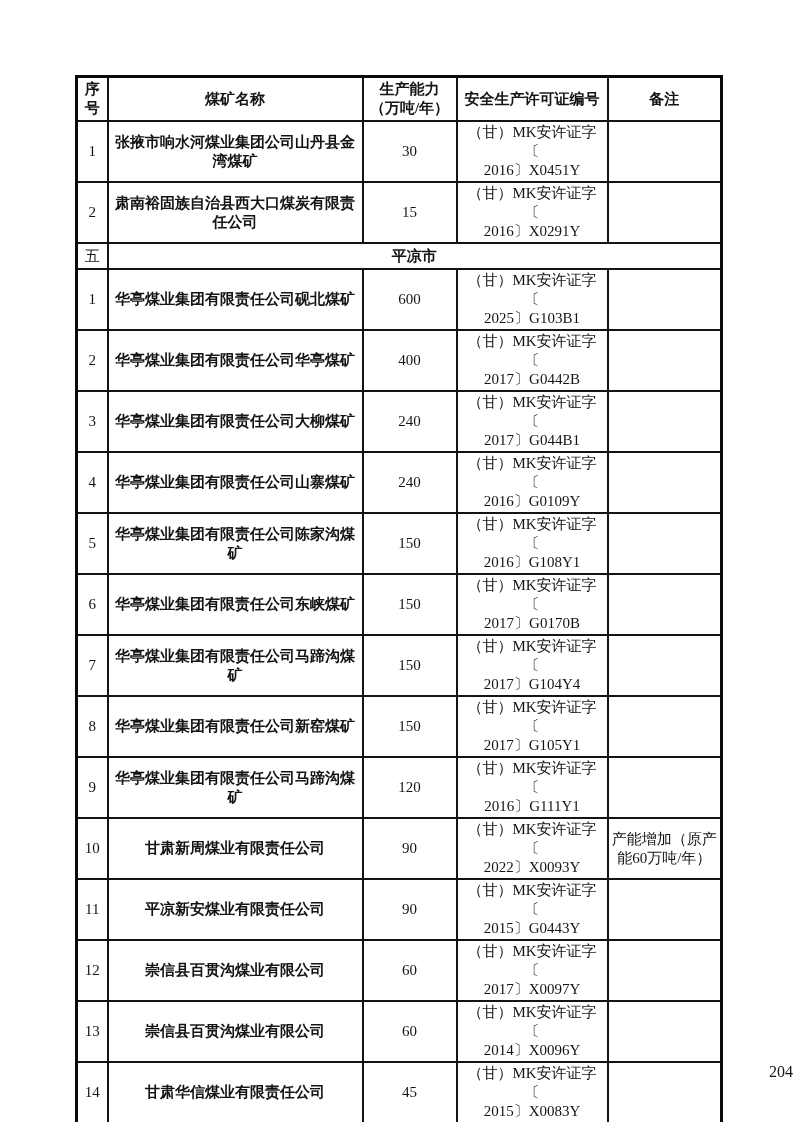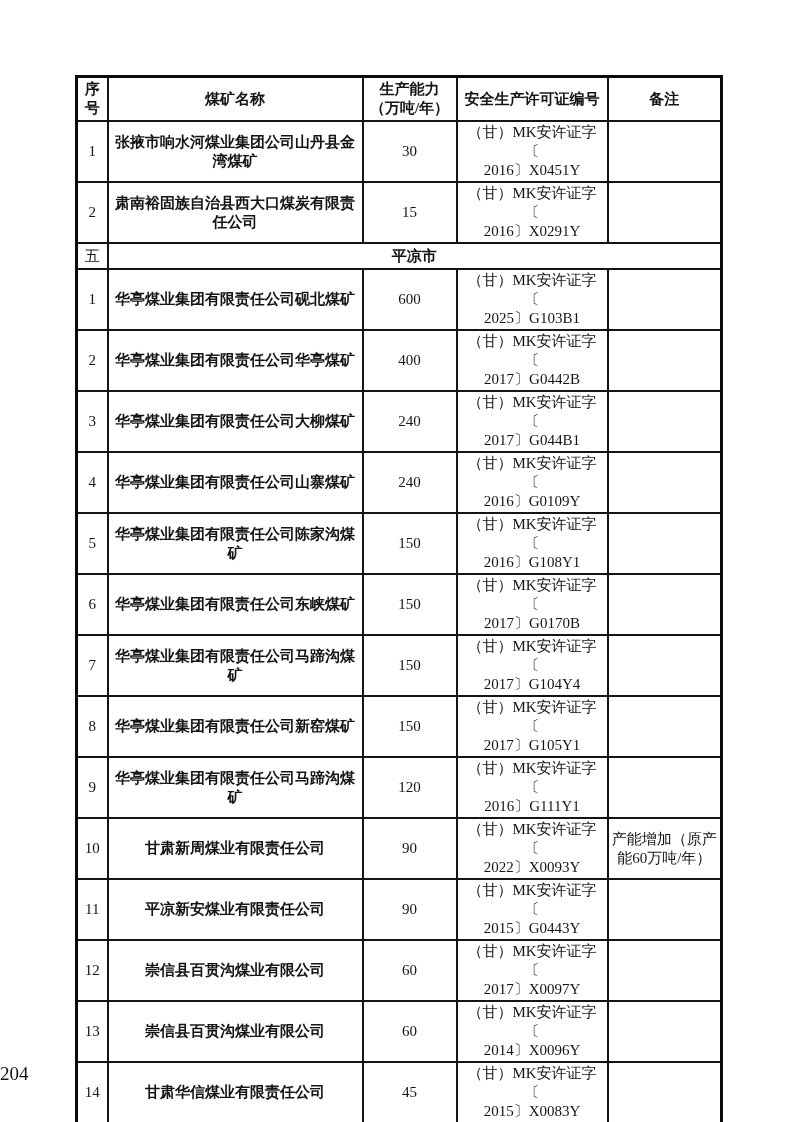--- a/index.html
+++ b/index.html
@@ -37,22 +37,22 @@
   .center{text-align:center;}
   td.c-name{text-align:center;padding:2px 6px;font-weight:bold;}
   tr.data-row{height:40px;}
   tr.section-row{height:26px;}
   tr.section-row td{padding:2px 16px;}
   tr.section-row td.c-no{text-align:center;padding:2px 1px;}
   .line{display:block;text-align:center;}
   .page-number{
     position:absolute;
     top:1063px;left:0;width:100%;
-    text-align:left;
-    font-size:19px;
+    text-align:right;
+    font-size:16px;
     color:#141414;
   }
 </style>
 </head>
 <body>
 
 <div class="sheet">
 
   <table class="mine-table">
     <colgroup>

